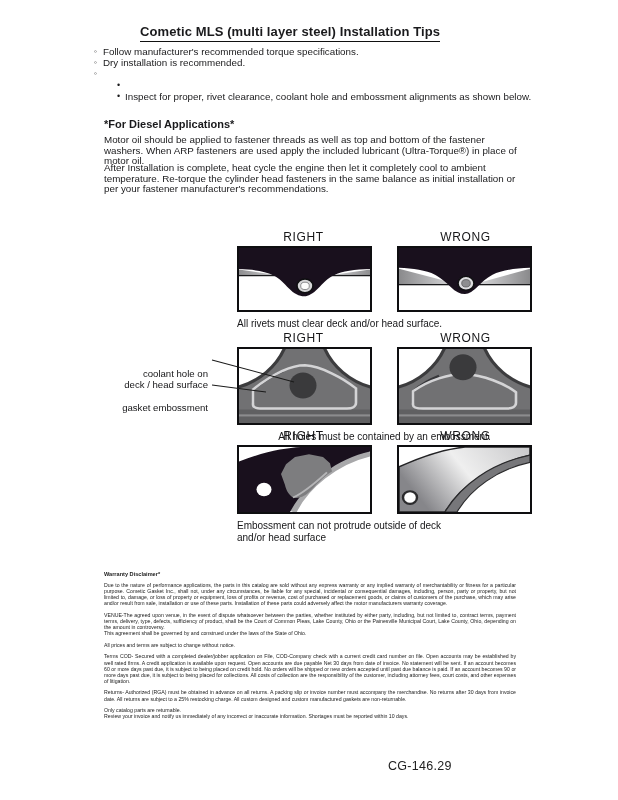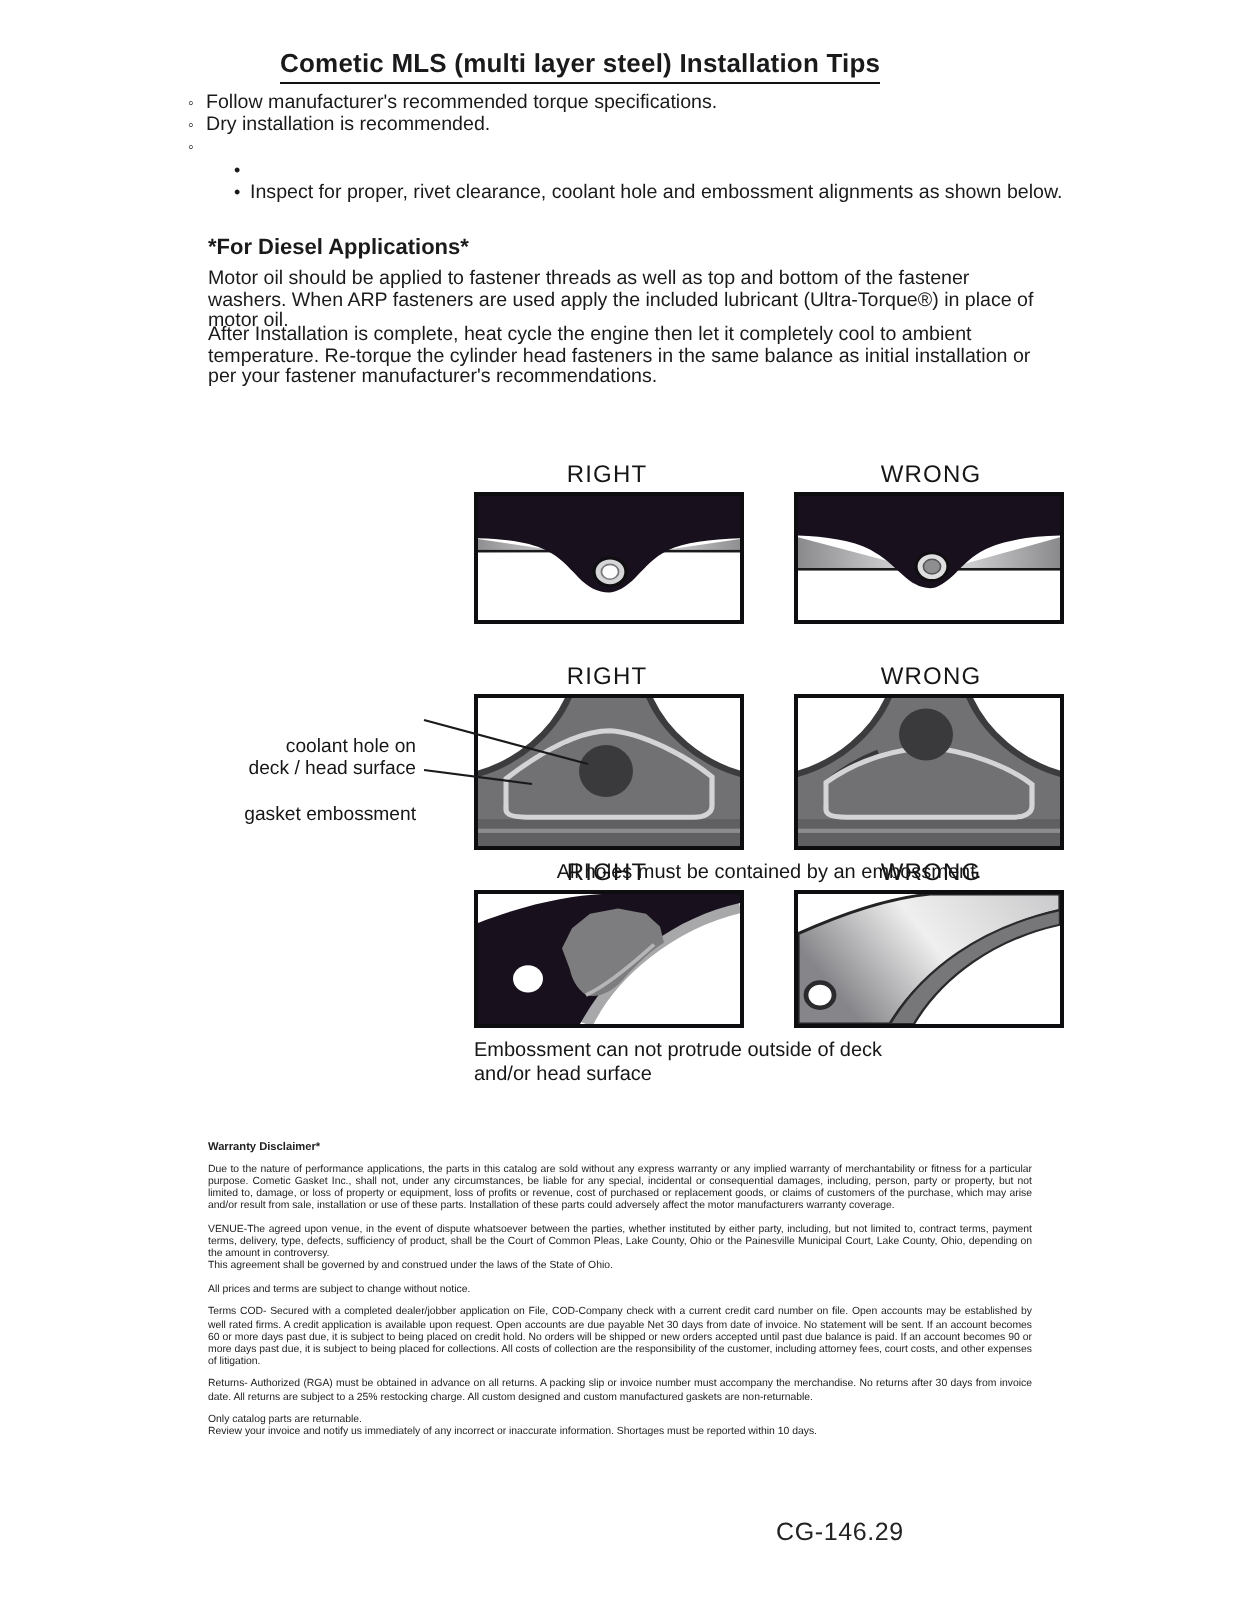--- a/index.html
+++ b/index.html
@@ -121,20 +121,21 @@
           <rect width="131" height="72" fill="#ffffff"></rect>
           <path d="M0,24 L62,43 L0,43 Z" fill="url(#g2L)"></path>
           <path d="M131,24 L72,43 L131,43 Z" fill="url(#g2R)"></path>
           <rect x="0" y="41.8" width="131" height="1.5" fill="#1a1a1c"></rect>
           <path class="ink" d="M0,0 H131 V23 C115,23.5 102,26 93.5,31 C87,35 83,39.5 79,44.5 C74,50 70,53.5 66,53.5 C61,53.5 56.5,50.5 52,45.5 C47,40 43,35.5 36,31 C27,26 14,23.5 0,23 Z"></path>
           <circle cx="67" cy="41" r="8" fill="#dedee0" stroke="#0f0f11" stroke-width="1.6"></circle>
           <circle cx="67" cy="41" r="4.3" fill="#8e8e90" stroke="#555557" stroke-width="0.8"></circle>
         </svg>
       </div>
     </div>
+    <div class="caption">All rivets must clear deck and/or head surface.</div>
   </div>
 
   <div class="abs diag-row r2">
     <div class="pair-labels">
       <div>RIGHT</div>
       <div>WRONG</div>
     </div>
     <div class="panels">
       <div class="panel">
         <svg width="131" height="74" viewBox="0 0 131 77" preserveAspectRatio="none">

